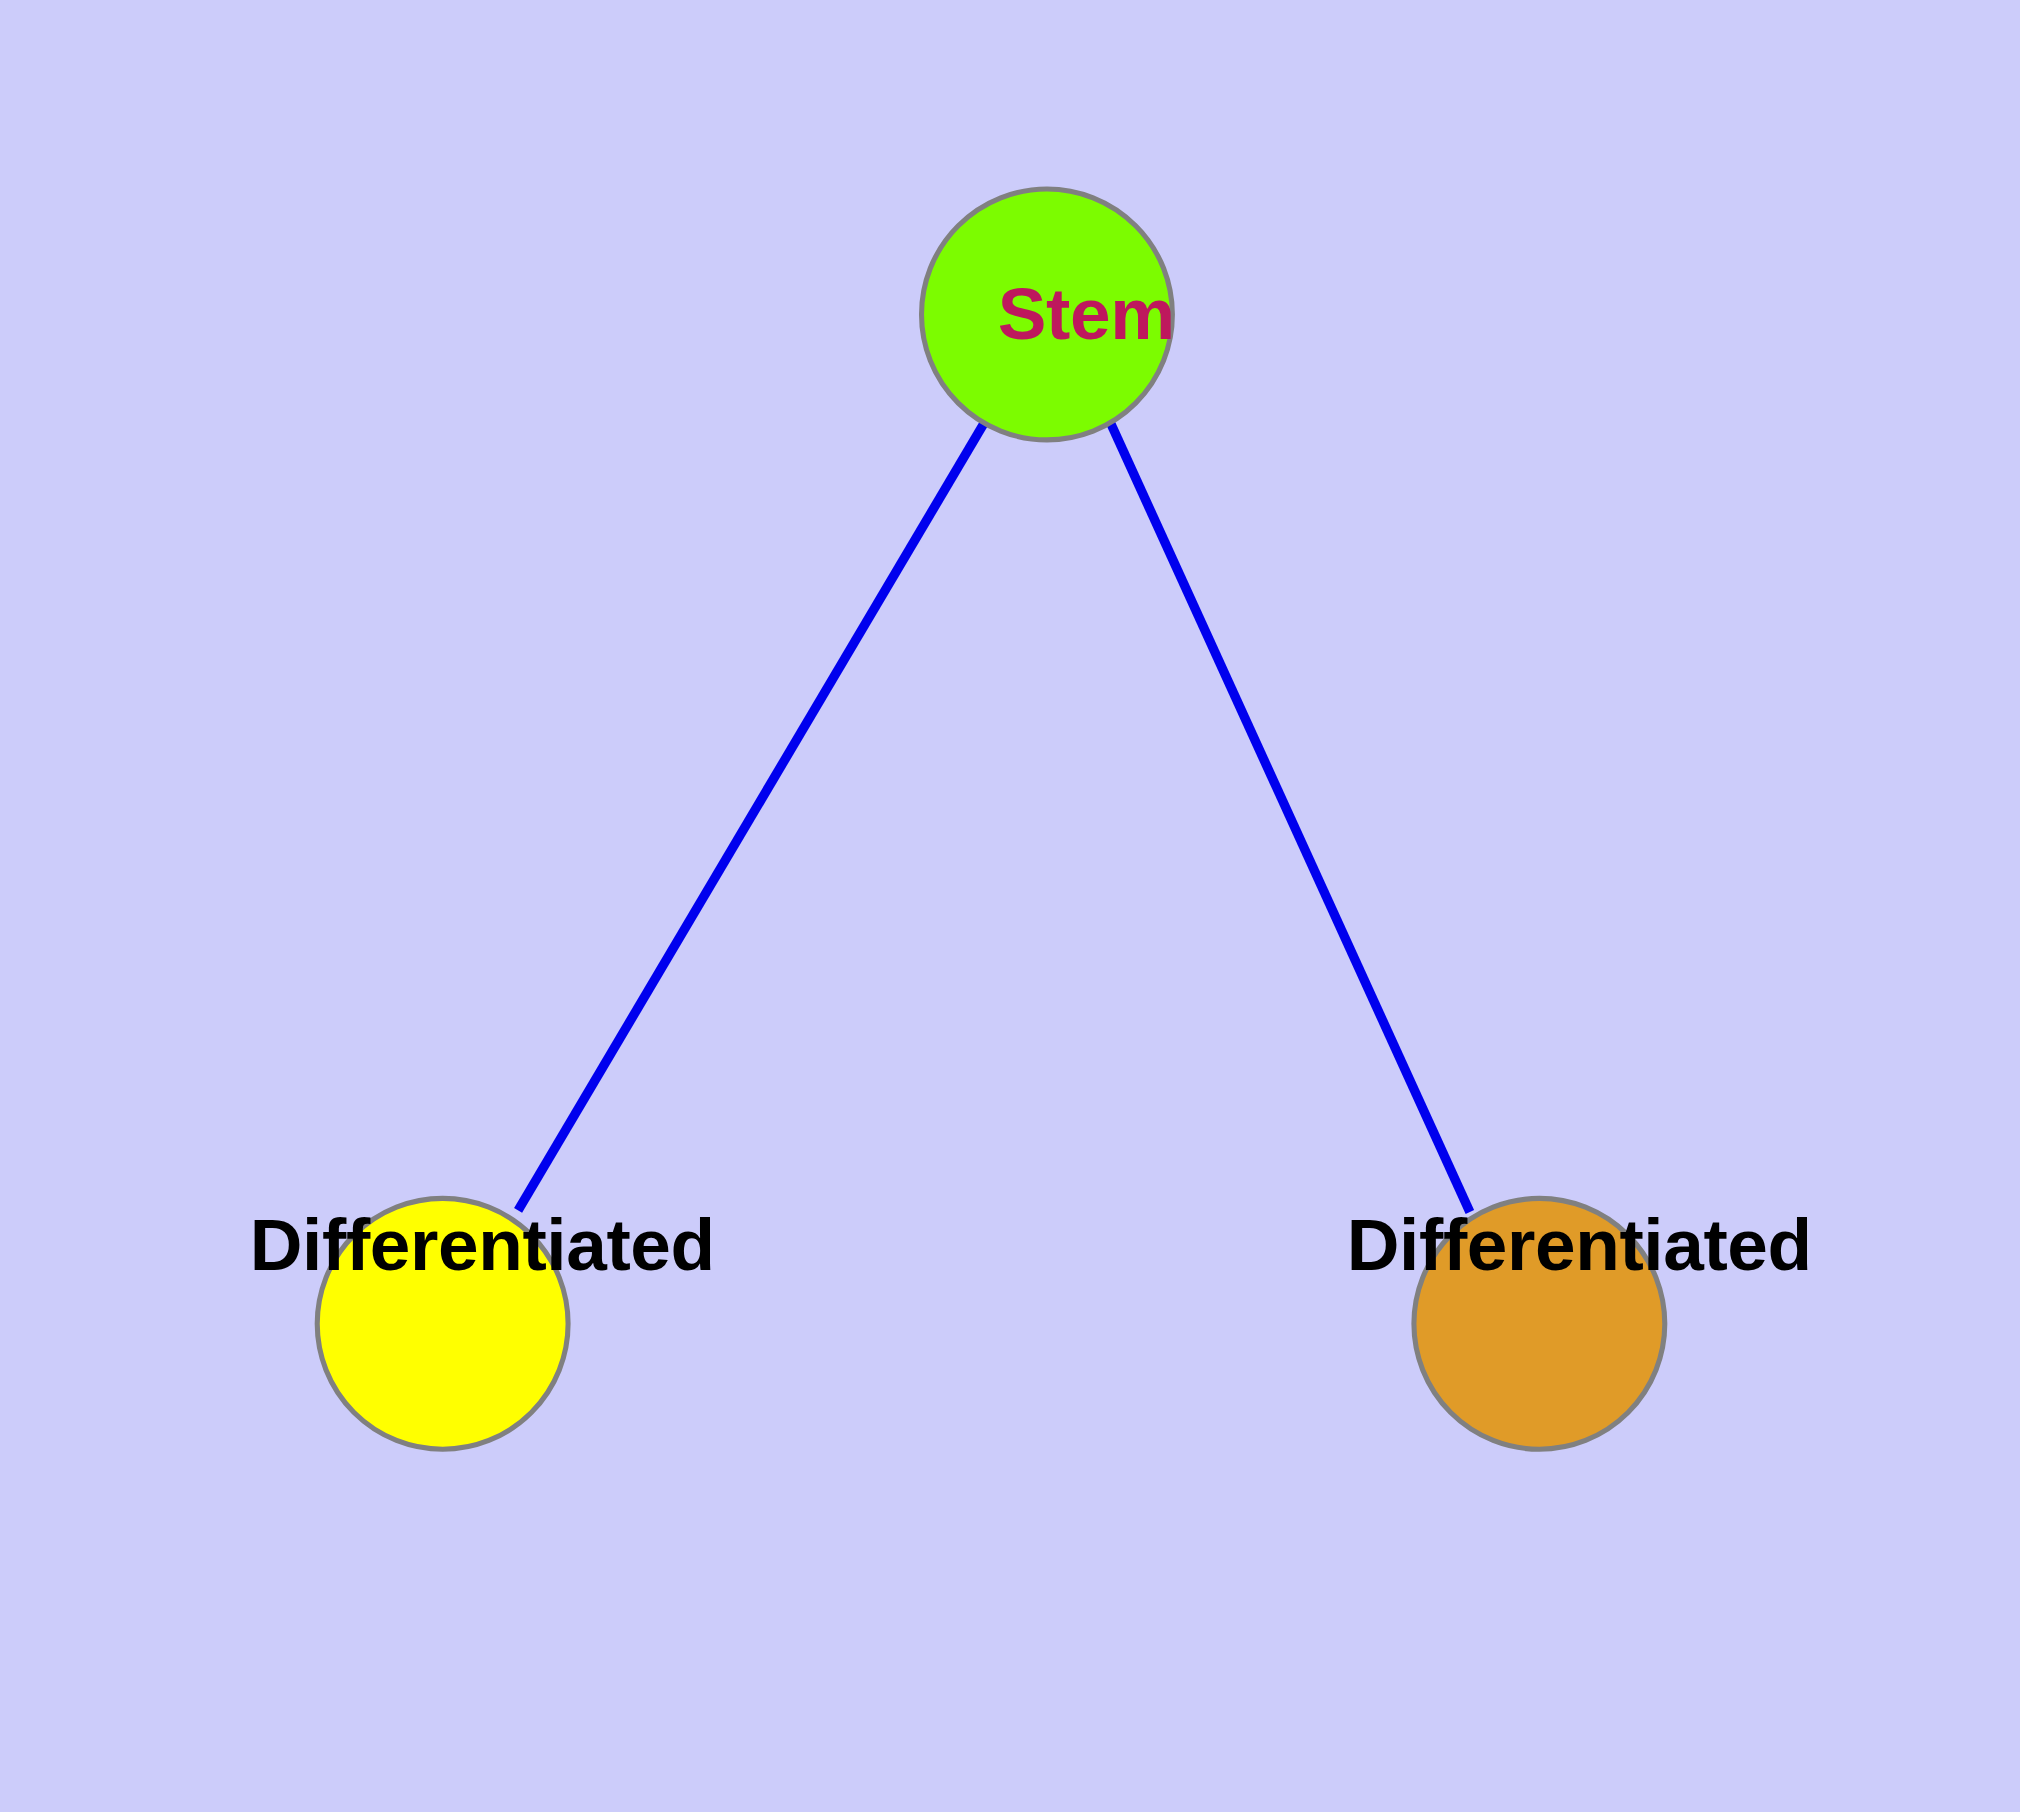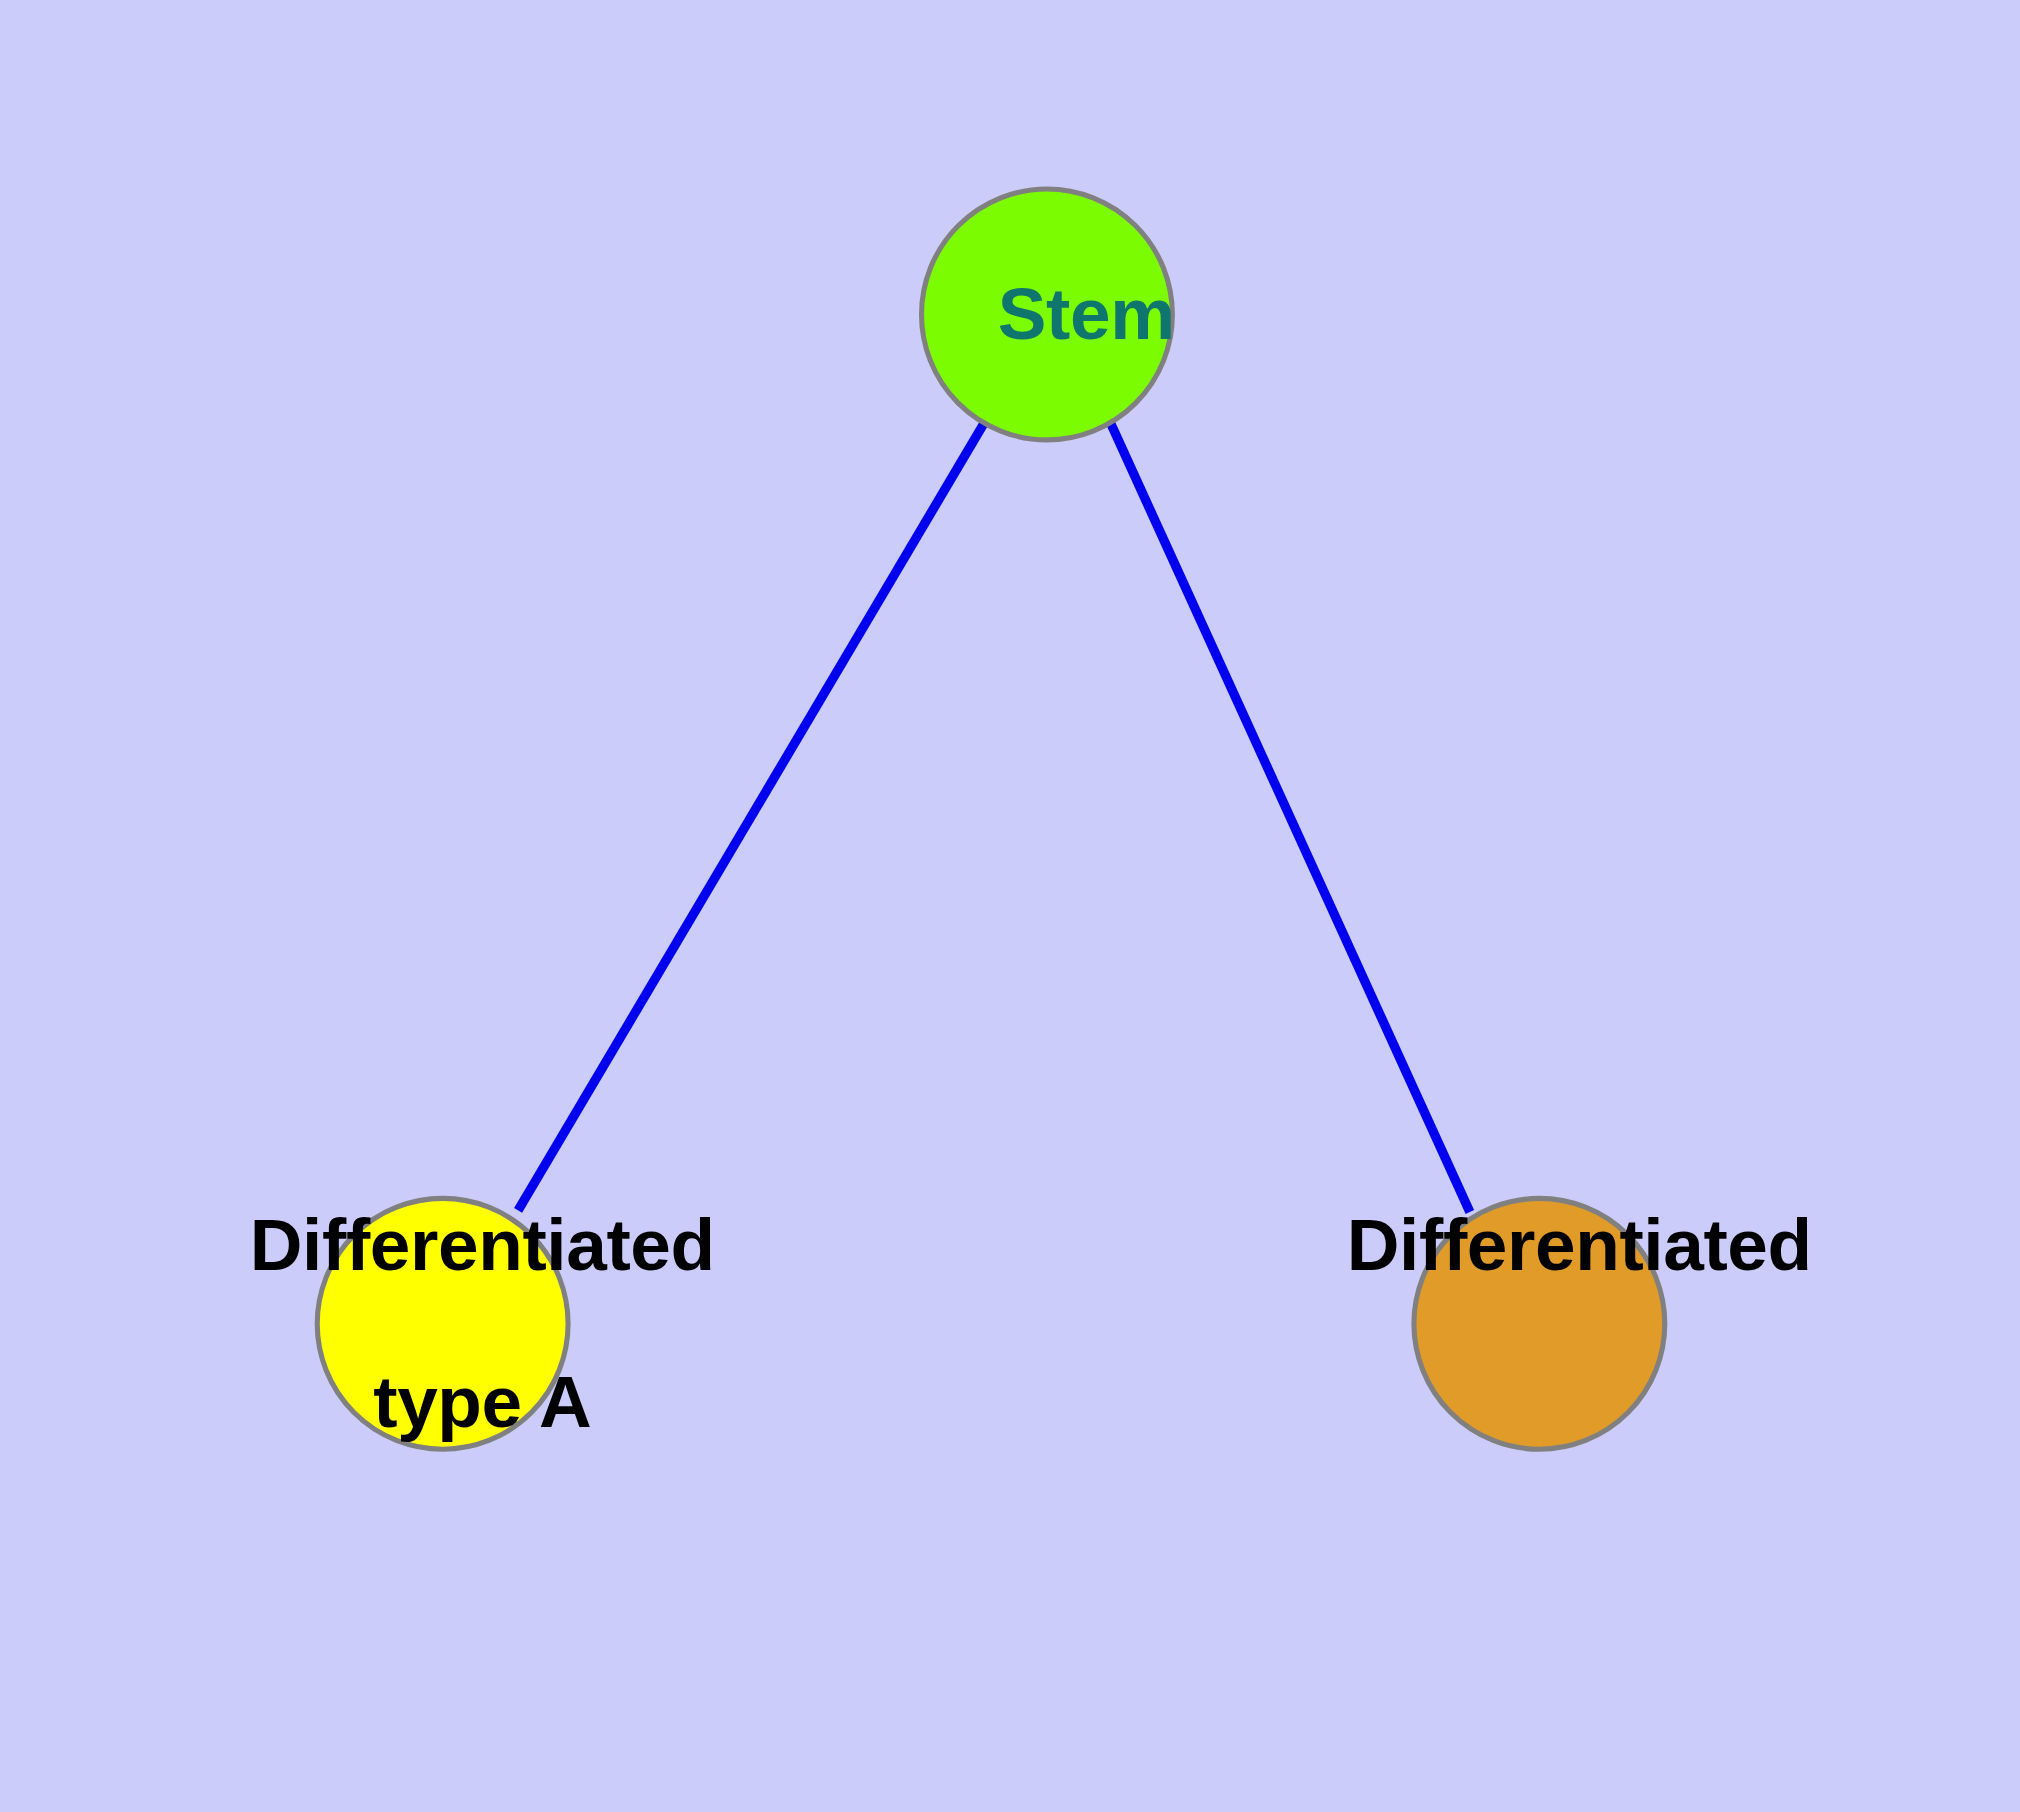--- a/index.html
+++ b/index.html
@@ -57,27 +57,26 @@
       <line x1="1310" y1="499" x2="1734" y2="1430" stroke="#0000ee" stroke-width="11" stroke-linecap="butt"></line>
     </g>
 
     <g>
       <circle cx="1235" cy="371" r="148" fill="#7cfc00" stroke="#808080" stroke-width="6"></circle>
       <circle cx="522" cy="1562" r="148" fill="#ffff00" stroke="#808080" stroke-width="6"></circle>
       <circle cx="1816" cy="1562" r="148" fill="#e09b28" stroke="#808080" stroke-width="6"></circle>
     </g>
   </svg>
 
-  <div class="node-label node-label-root" style="color: #0f766e; width: 1017px; left: 538px; top: 196px;">
+  <div class="node-label node-label-root" style="color: #be185d; width: 1017px; left: 538px; top: 196px;">
     <span>Stem</span>
   </div>
 
   <div class="node-label node-label-leaf" style="color: rgb(0, 0, 0); width: 1017px; left: -66px; top: 1127px;">
     <span>Differentiated</span><br>
-    <span>type A</span>
   </div>
 
   <div class="node-label node-label-leaf" style="color: rgb(0, 0, 0); width: 1017px; left: 1031px; top: 1127px;">
     <span>Differentiated</span><br>
   </div>
 
 </div>
 
 
 </body></html>

